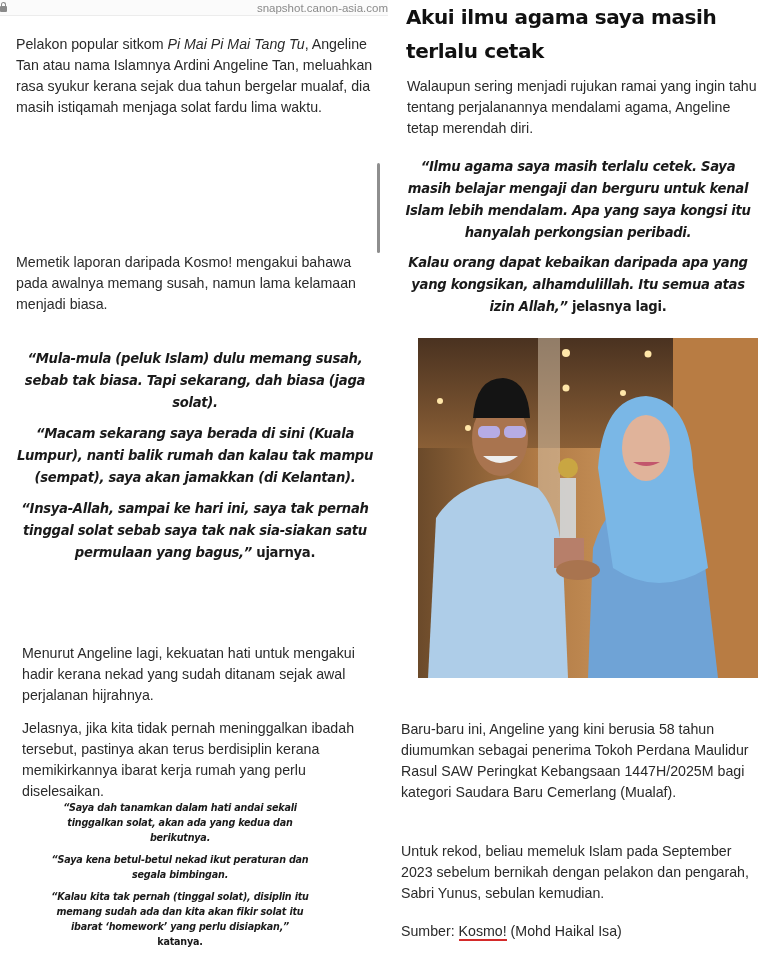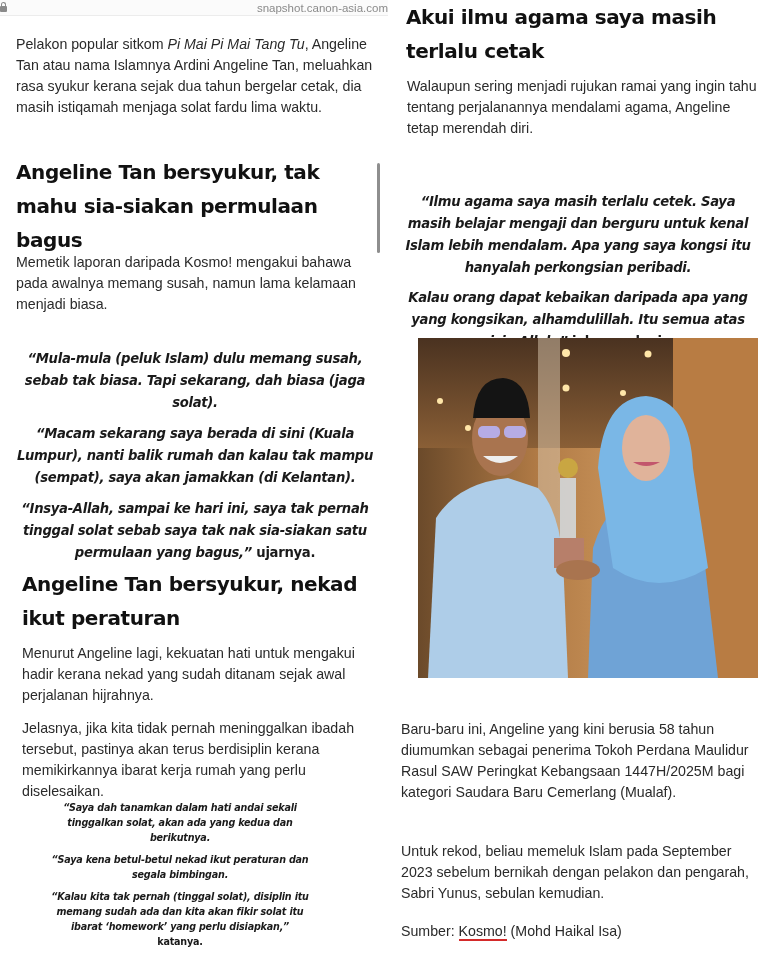--- a/index.html
+++ b/index.html
@@ -31,52 +31,50 @@
   #q-left1 { left: 14px; top: 348px; width: 362px; }
   #h-left2 { left: 22px; top: 567px; width: 340px; }
   #p-menurut { left: 22px; top: 643px; width: 350px; }
   #p-jelasnya { left: 22px; top: 718px; width: 350px; }
   #q-left2 { left: 50px; top: 800px; width: 260px; }
   .scrollbar { position: absolute; left: 377px; top: 163px; width: 3px; height: 90px; background: #8e8e8e; border-radius: 2px; }
 
   
   #h-right1 { left: 18px; top: 0px; width: 350px; }
   #p-walaupun { left: 19px; top: 76px; width: 350px; }
-  #q-right1 { left: 14px; top: 156px; width: 352px; margin-top: 35px; }
+  #q-right1 { left: 14px; top: 156px; width: 352px; }
   #photo { left: 30px; top: 338px; width: 340px; height: 340px; overflow: hidden; }
   #p-baru { left: 13px; top: 719px; width: 358px; }
   #p-untuk { left: 13px; top: 841px; width: 358px; }
   #p-sumber { left: 13px; top: 921px; width: 358px; }
   .para-gap { margin-bottom: 9px; }
   .link { color: #2a2a2a; text-decoration: none; border-bottom: 2px solid #d42a2a; padding-bottom: 0px; }
 </style>
 </head>
 <body>
 
 <div id="left" class="panel">
   <div class="urlbar">
     <span class="lock"></span>
     <span>snapshot.canon-asia.com</span>
   </div>
 
-  <p id="p-intro" class="abs body-text"><span>Pelakon popular sitkom </span><em>Pi Mai Pi Mai Tang Tu</em><span>, Angeline Tan atau nama Islamnya Ardini Angeline Tan, meluahkan rasa syukur kerana sejak dua tahun bergelar cetak, dia masih istiqamah menjaga solat fardu lima waktu.</span></p>
+  <p id="p-intro" class="abs body-text"><span>Pelakon popular sitkom </span><em>Pi Mai Pi Mai Tang Tu</em><span>, Angeline Tan atau nama Islamnya Ardini Angeline Tan, meluahkan rasa syukur kerana sejak dua tahun bergelar mualaf, dia masih istiqamah menjaga solat fardu lima waktu.</span></p>
 
-  <h2 id="h-left1" class="abs h2">Angeline Tan bersyukur, tak mahu sia-siakan permulaan bagus</h2>
 
   <p id="p-memetik" class="abs body-text">Memetik laporan daripada Kosmo! mengakui bahawa pada awalnya memang susah, namun lama kelamaan menjadi biasa.</p>
 
   <div id="q-left1" class="abs">
     <p class="quote para-gap"><span>“Mula-mula (peluk Islam) dulu memang susah, sebab tak biasa. Tapi sekarang, dah biasa (jaga solat).</span></p>
     <p class="quote para-gap"><span>“Macam sekarang saya berada di sini (Kuala Lumpur), nanti balik rumah dan kalau tak mampu (sempat), saya akan jamakkan (di Kelantan).</span></p>
     <p class="quote"><span>“Insya-Allah, sampai ke hari ini, saya tak pernah tinggal solat sebab saya tak nak sia-siakan satu permulaan yang bagus,”</span><span class="plain"> ujarnya.</span></p>
   </div>
 
   <div class="scrollbar"></div>
 
-  <h2 id="h-left2" class="abs h2">Angeline Tan bersyukur, nekad ikut peraturan</h2>
 
   <p id="p-menurut" class="abs body-text">Menurut Angeline lagi, kekuatan hati untuk mengakui hadir kerana nekad yang sudah ditanam sejak awal perjalanan hijrahnya.</p>
   <p id="p-jelasnya" class="abs body-text">Jelasnya, jika kita tidak pernah meninggalkan ibadah tersebut, pastinya akan terus berdisiplin kerana memikirkannya ibarat kerja rumah yang perlu diselesaikan.</p>
 
   <div id="q-left2" class="abs">
     <p class="quote-sm" style="margin-bottom:7px"><span>“Saya dah tanamkan dalam hati andai sekali tinggalkan solat, akan ada yang kedua dan berikutnya.</span></p>
     <p class="quote-sm" style="margin-bottom:7px"><span>“Saya kena betul-betul nekad ikut peraturan dan segala bimbingan.</span></p>
     <p class="quote-sm"><span>“Kalau kita tak pernah (tinggal solat), disiplin itu memang sudah ada dan kita akan fikir solat itu ibarat ‘homework’ yang perlu disiapkan,”</span><span class="plain"> katanya.</span></p>
   </div>
 </div>

